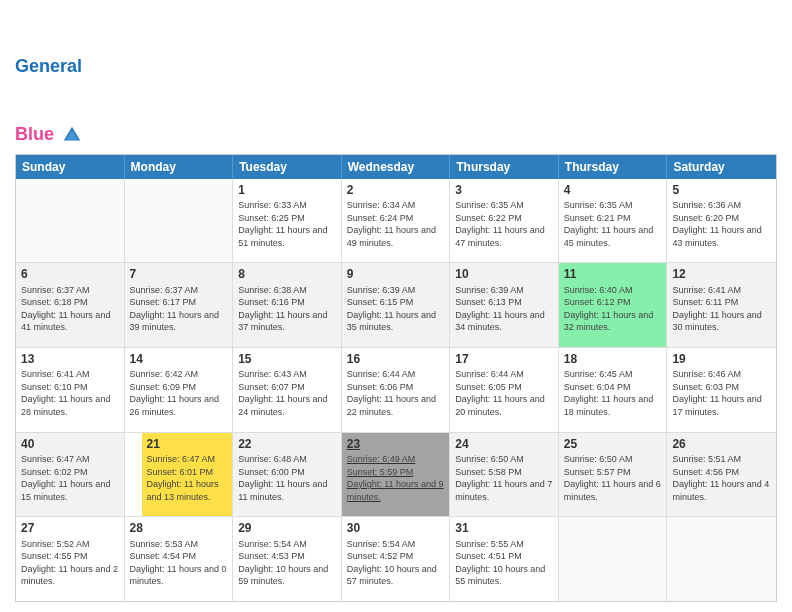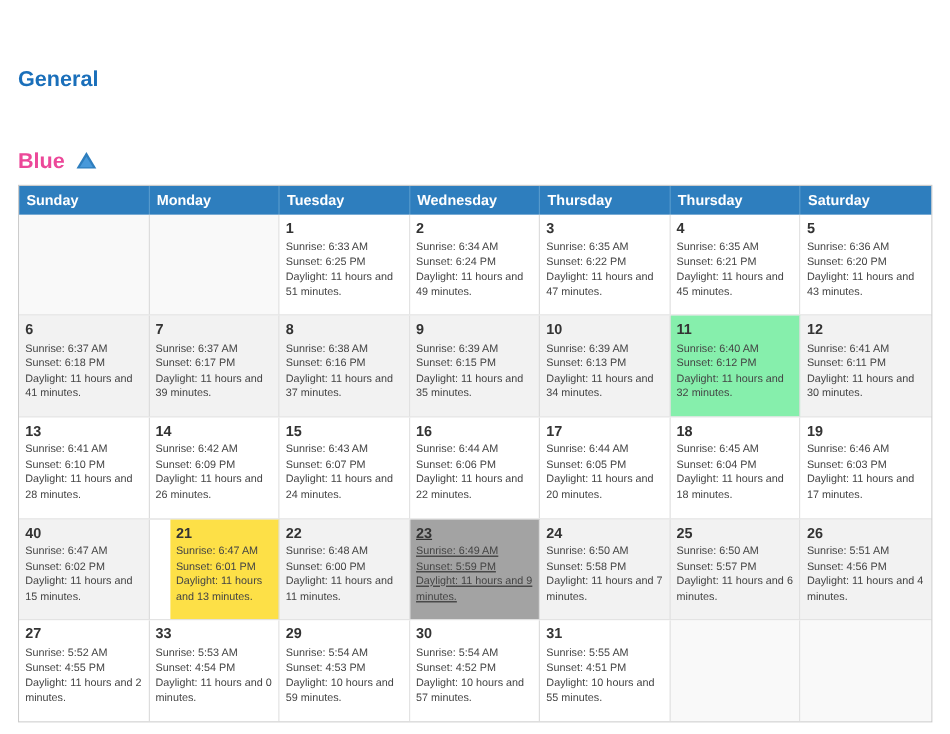--- a/index.html
+++ b/index.html
@@ -258,21 +258,21 @@
             <span class="day-num">26</span>
             <div class="cell-info">Sunrise: 5:51 AM<br>Sunset: 4:56 PM<br>Daylight: 11 hours and 4 minutes.</div>
           </div>
         </div>
         <div class="cal-row">
           <div class="cal-cell">
             <span class="day-num">27</span>
             <div class="cell-info">Sunrise: 5:52 AM<br>Sunset: 4:55 PM<br>Daylight: 11 hours and 2 minutes.</div>
           </div>
           <div class="cal-cell">
-            <span class="day-num">33</span>
+            <span class="day-num">28</span>
             <div class="cell-info">Sunrise: 5:53 AM<br>Sunset: 4:54 PM<br>Daylight: 11 hours and 0 minutes.</div>
           </div>
           <div class="cal-cell">
             <span class="day-num">29</span>
             <div class="cell-info">Sunrise: 5:54 AM<br>Sunset: 4:53 PM<br>Daylight: 10 hours and 59 minutes.</div>
           </div>
           <div class="cal-cell">
             <span class="day-num">30</span>
             <div class="cell-info">Sunrise: 5:54 AM<br>Sunset: 4:52 PM<br>Daylight: 10 hours and 57 minutes.</div>
           </div>

